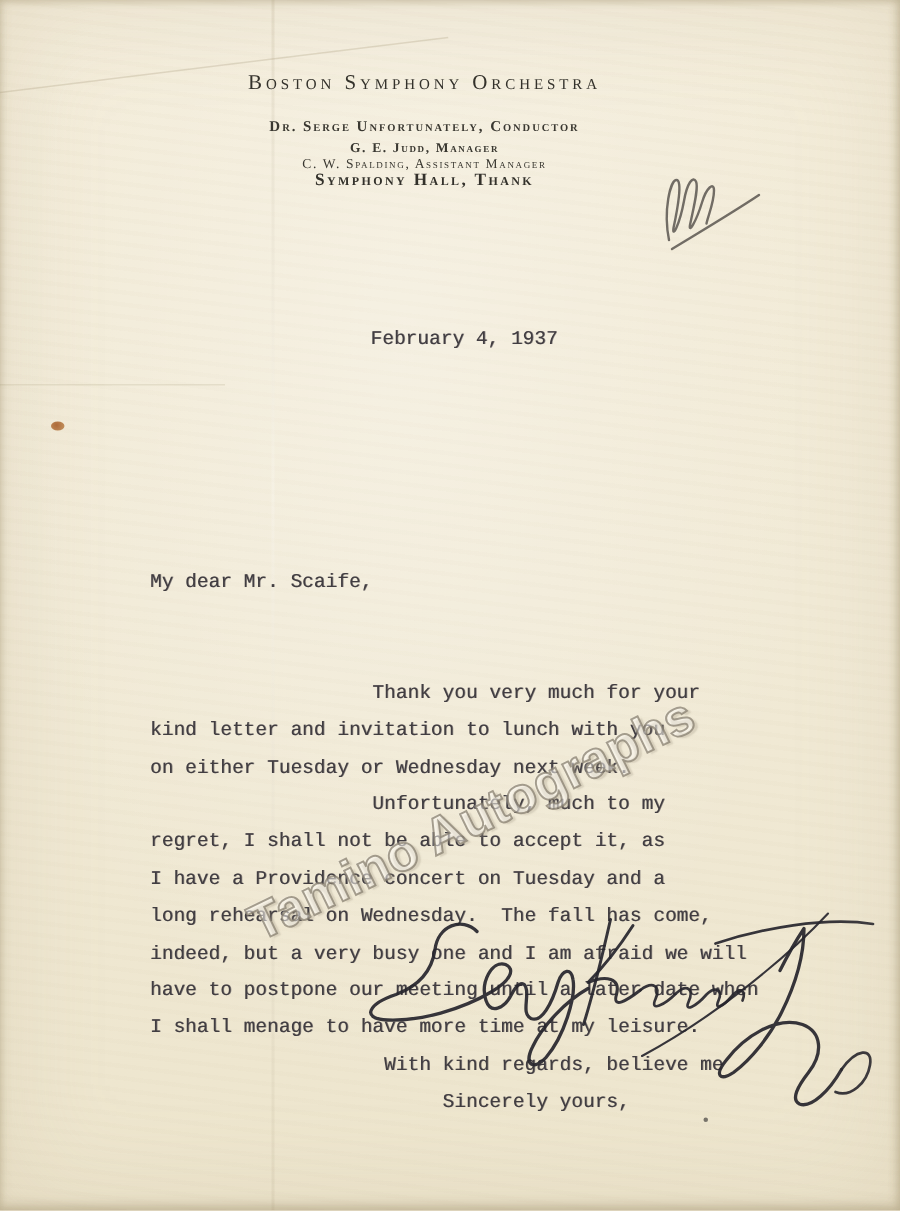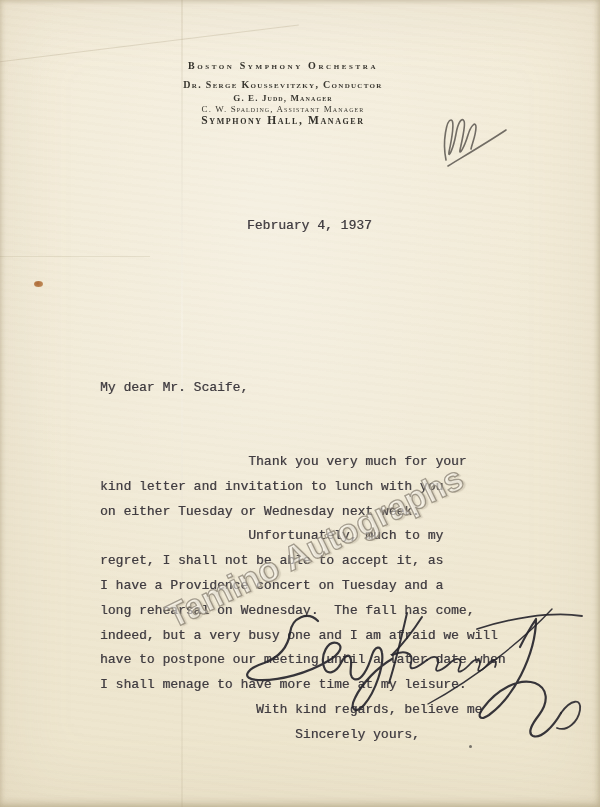--- a/index.html
+++ b/index.html
@@ -33,21 +33,21 @@
 
   .rust{position:absolute;left:34px;top:281px;width:9px;height:6px;border-radius:50%;
     background:radial-gradient(circle at 40% 40%,#a65a24,#c08b55);opacity:.9;z-index:2;}
   .speck{position:absolute;left:469px;top:745px;width:3px;height:3px;border-radius:50%;
     background:#45413e;opacity:.7;z-index:2;}
 
   
   .letterhead{position:absolute;left:133px;top:0;width:300px;text-align:center;
     font-family:"Liberation Serif",serif;font-variant:small-caps;color:#3a3831;z-index:2;}
   .letterhead>div{position:absolute;left:0;width:300px;}
-  .lh1{top:60px;font-size:10px;font-weight:bold;letter-spacing:2.6px;color:#33312b;}
+  .lh1{top:48px;font-size:14px;font-weight:normal;letter-spacing:2.6px;color:#33312b;}
   .lh2{top:79px;font-size:10px;font-weight:bold;letter-spacing:1.3px;}
   .lh3{top:93px;font-size:9px;font-weight:bold;letter-spacing:1.1px;}
   .lh4{top:103.5px;font-size:9px;font-weight:normal;letter-spacing:1.1px;}
   .lh5{top:114px;font-size:11.5px;font-weight:bold;letter-spacing:1.6px;color:#33312b;}
 
   
   .tw{color:#413d41;text-shadow:.5px .3px .4px rgba(60,55,62,.55);white-space:pre;}
   .date{position:absolute;left:247px;top:218px;font-size:13px;z-index:2;}
   .body{position:absolute;left:100px;top:326px;font-size:13px;line-height:24.8px;z-index:2;}
   .tline{white-space:pre;}
@@ -78,24 +78,24 @@
 <div class="page">
 
   <div class="crease crease-v"></div>
   <div class="crease crease-d"></div>
   <div class="crease crease-h"></div>
   <div class="rust"></div>
   <div class="speck"></div>
 
   <div class="letterhead">
     <div class="lh1">Boston Symphony Orchestra</div>
-    <div class="lh2">Dr. Serge Koussevitzky, Conductor</div>
+    <div class="lh2">Dr. Serge Unfortunately, Conductor</div>
     <div class="lh3">G. E. Judd, Manager</div>
     <div class="lh4">C. W. Spalding, Assistant Manager</div>
-    <div class="lh5">Symphony Hall, Manager</div>
+    <div class="lh5">Symphony Hall, Thank</div>
   </div>
 
   <svg class="pencil" width="90" height="75" viewBox="0 0 90 75">
     <path d="M 16 62 C 12 42, 17 22, 21 22 C 25 22, 22 40, 19 54 C 18 61, 23 52, 26 36 C 28 24, 32 19, 34 23 C 36 27, 32 42, 30 52 C 29 58, 34 50, 38 37 C 41 27, 46 23, 46 29 C 46 37, 42 46, 41 51"></path>
     <path d="M 18 68 C 36 57, 58 44, 76 32"></path>
   </svg>
 
   <div class="date tw">February 4, 1937</div>
 
   <div class="body tw">

